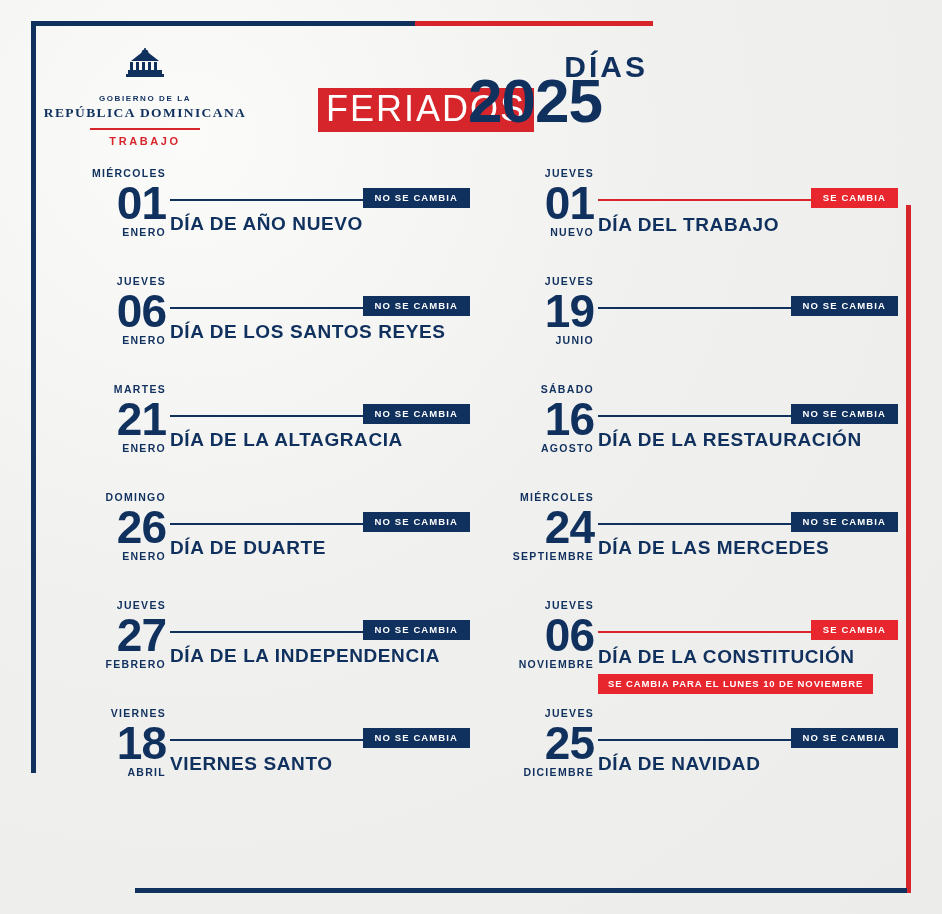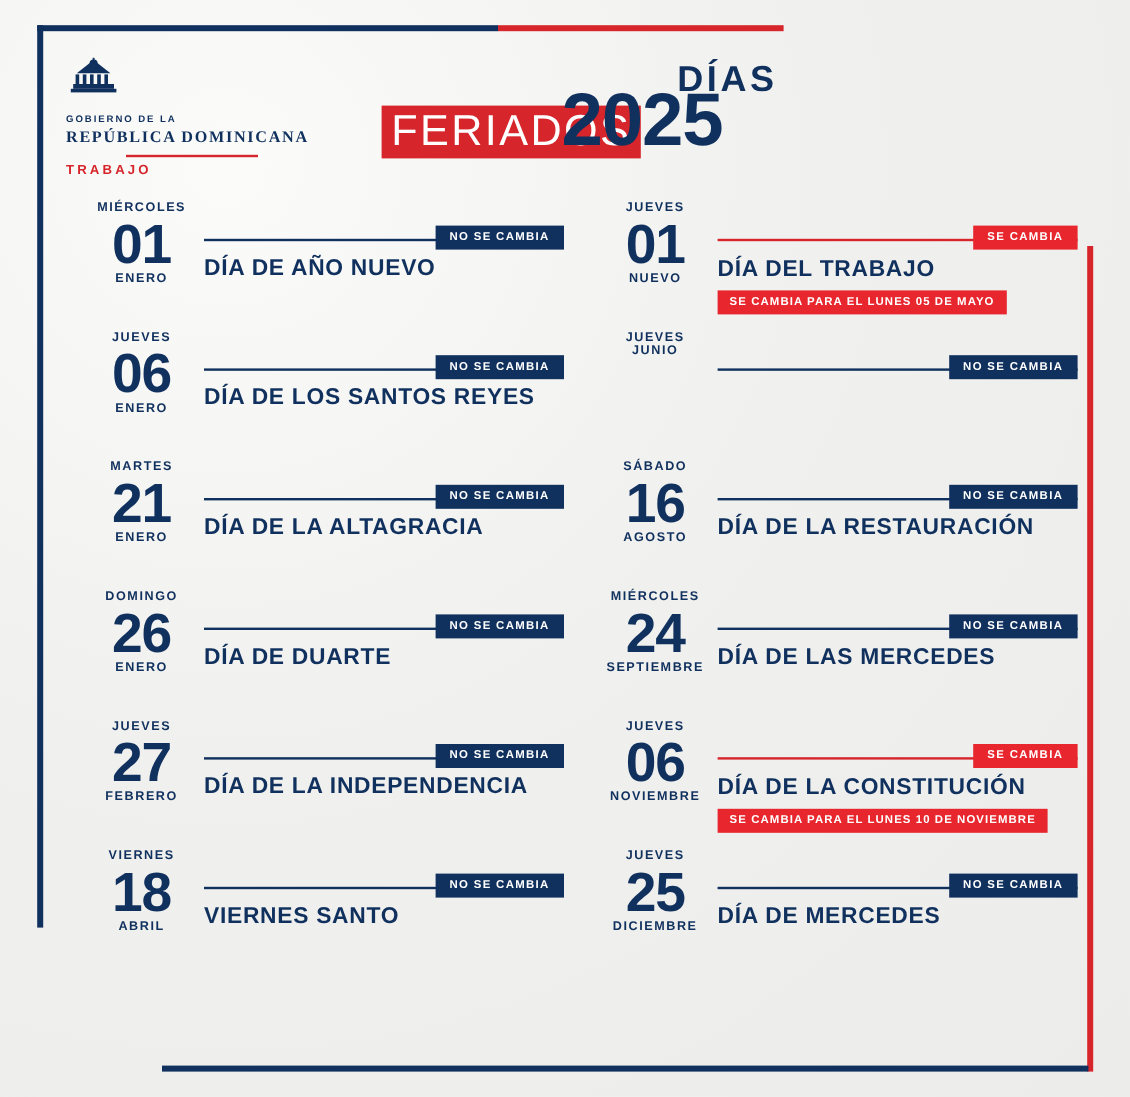--- a/index.html
+++ b/index.html
@@ -56,23 +56,23 @@
 
   
   .header {
     position: absolute;
     left: 0; top: 40px;
     width: 942px;
     height: 110px;
   }
   .logo-block {
     position: absolute;
-    left: 55px; top: 8px;
+    left: 40px; top: 8px;
     width: 210px;
-    text-align: left;
+    text-align: center;
     color: #10305e;
   }
   .logo-shield {
     display: block;
     margin: 0 auto 4px auto;
   }
   .logo-gob {
     font-size: 8px;
     letter-spacing: 1.6px;
     font-weight: bold;
@@ -150,21 +150,21 @@
   .col-right { left: 498px; }
 
   .item {
     position: relative;
     height: 108px;
   }
   .date-box {
     position: absolute;
     left: 0; top: 8px;
     width: 96px;
-    text-align: center;
+    text-align: right;
     color: #10305e;
   }
   .weekday {
     font-size: 10.5px;
     font-weight: bold;
     letter-spacing: 1.3px;
     color: #10305e;
     line-height: 1;
   }
   .daynum {
@@ -376,27 +376,27 @@
           <div class="weekday">JUEVES</div>
           <div class="daynum">01</div>
           <div class="month">NUEVO</div>
         </div>
         <div class="content">
           <div class="rule-row">
             <div class="rule-line red"></div>
             <div class="tag changes">SE CAMBIA</div>
           </div>
           <div class="holiday-name">DÍA DEL TRABAJO</div>
-          <div class="note">SE CAMBIA PARA EL LUNES 05 DE MAYO</div>
-        </div>
-      </div>
-
-      <div class="item">
-        <div class="date-box">
-          <div class="weekday">JUEVES</div>
+        </div>
+      </div>
+
+      <div class="item">
+        <div class="date-box">
+          <div class="weekday">JUEVES</div>
+          <div class="daynum">19</div>
           <div class="month">JUNIO</div>
         </div>
         <div class="content">
           <div class="rule-row">
             <div class="rule-line"></div>
             <div class="tag">NO SE CAMBIA</div>
           </div>
         </div>
       </div>
 
@@ -450,19 +450,19 @@
         <div class="date-box">
           <div class="weekday">JUEVES</div>
           <div class="daynum">25</div>
           <div class="month">DICIEMBRE</div>
         </div>
         <div class="content">
           <div class="rule-row">
             <div class="rule-line"></div>
             <div class="tag">NO SE CAMBIA</div>
           </div>
-          <div class="holiday-name">DÍA DE MERCEDES</div>
+          <div class="holiday-name">DÍA DE NAVIDAD</div>
         </div>
       </div>
 
     </div>
   </div>
 </div>
 
 </body></html>

